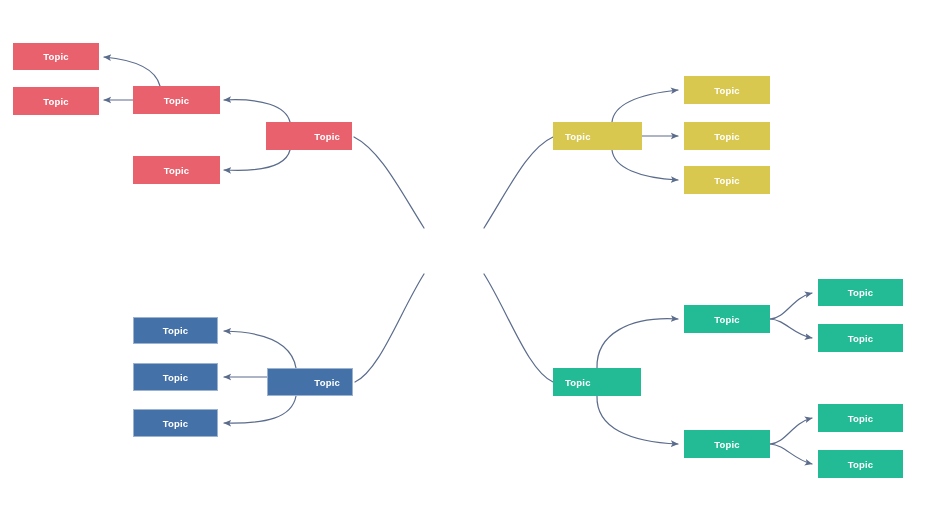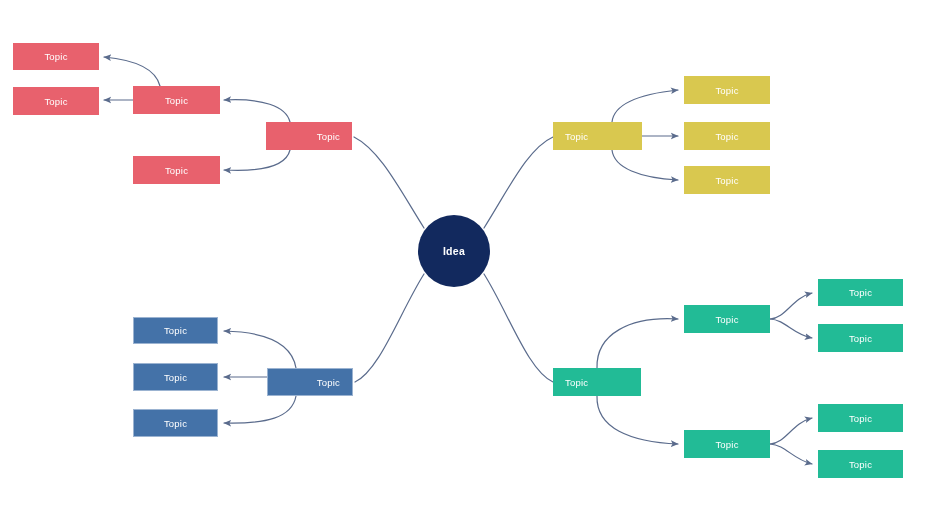--- a/index.html
+++ b/index.html
@@ -26,21 +26,21 @@
     height: 521px;
     pointer-events: none;
   }
   .node-box {
     position: absolute;
     box-sizing: border-box;
     display: flex;
     align-items: center;
     color: #ffffff;
     font-size: 9.5px;
-    font-weight: 400;
+    font-weight: 700;
     letter-spacing: 0.2px;
     white-space: nowrap;
     z-index: 3;
   }
   .node-box.align-center { justify-content: center; padding: 0 6px; }
   .node-box.align-left   { justify-content: flex-start; padding-left: 12px; }
   .node-box.align-right  { justify-content: flex-end; padding-right: 12px; }
 
   .node-box.blue-box { border: 1px solid #9bb3d1; }
 
@@ -148,16 +148,13 @@
         <span>Topic</span>
       </div>
       <div class="node-box align-center" style="left: 818px; top: 404px; width: 85px; height: 28px; background: rgb(34, 187, 150);">
         <span>Topic</span>
       </div>
       <div class="node-box align-center" style="left: 818px; top: 450px; width: 85px; height: 28px; background: rgb(34, 187, 150);">
         <span>Topic</span>
       </div>
     </div>
 
-  <div class="center-node" id="center-node" style="left: 418px; top: 215px; width: 72px; height: 72px; background: rgb(18, 41, 94); color: rgb(255, 255, 255);">
-    <span>Idea</span>
-  </div>
 </div>
 
 </body></html>

